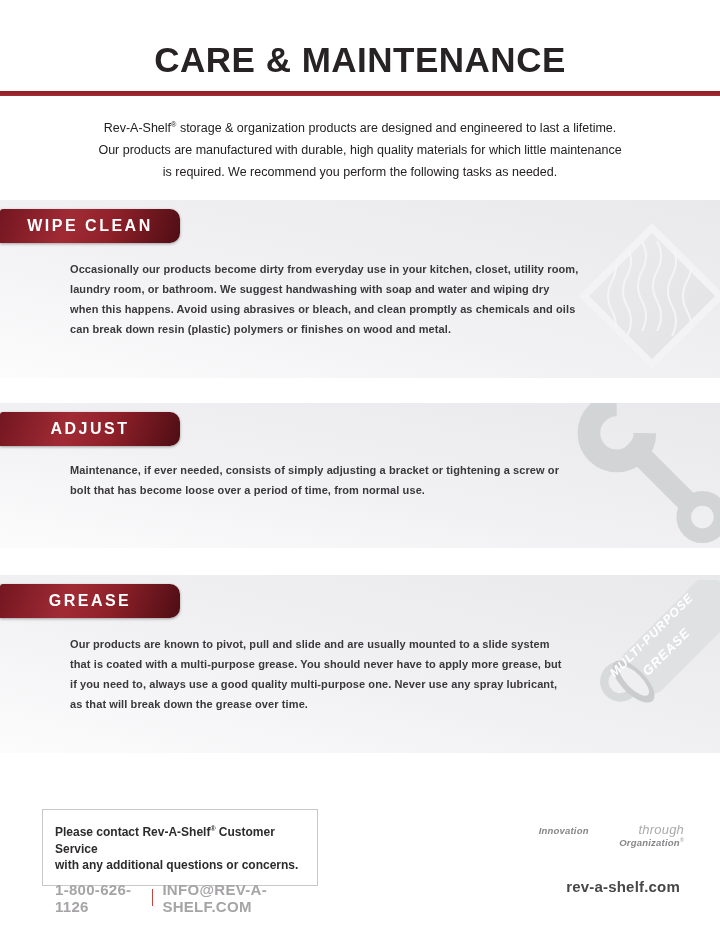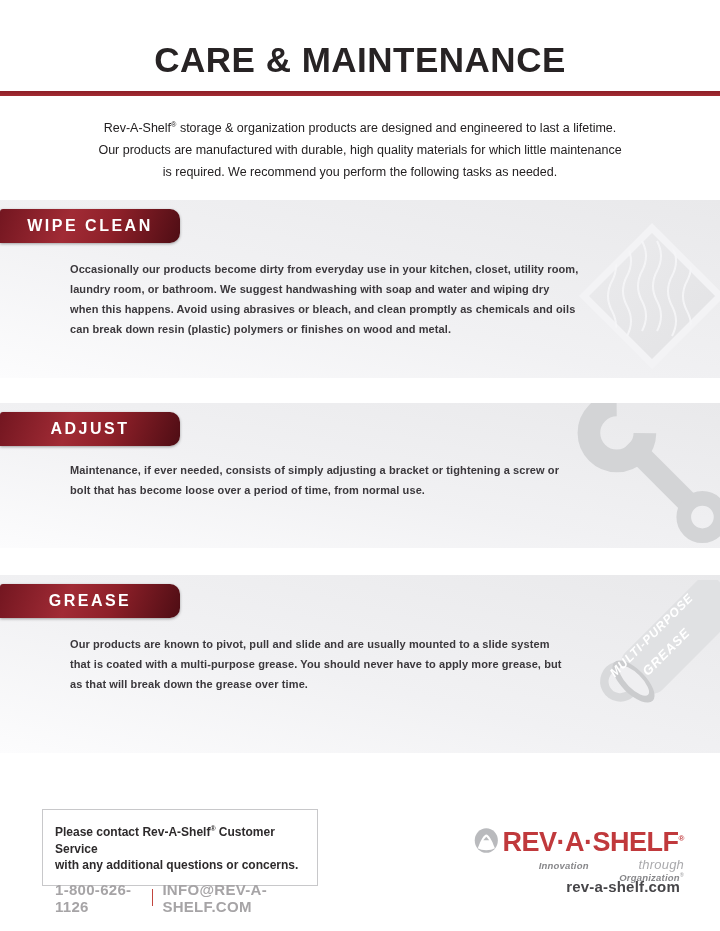--- a/index.html
+++ b/index.html
@@ -158,42 +158,35 @@
         <ellipse cx="80" cy="120" rx="29" ry="13" fill="#cbccce"></ellipse>
         <ellipse cx="80" cy="119" rx="21" ry="8" fill="#efeff1"></ellipse>
       </g>
       <text x="74" y="62" transform="rotate(-45 74 62)" text-anchor="middle" font-size="13" font-weight="bold" font-style="italic" letter-spacing="1" fill="#ffffff">MULTI-PURPOSE</text>
       <text x="90" y="80" transform="rotate(-45 90 80)" text-anchor="middle" font-size="14" font-weight="bold" font-style="italic" letter-spacing="1" fill="#ffffff">GREASE</text>
     </svg>
     <div class="badge">GREASE</div>
     <div class="section-body">
       <div>Our products are known to pivot, pull and slide and are usually mounted to a slide system</div>
       <div>that is coated with a multi-purpose grease. You should never have to apply more grease, but</div>
+      <div>if you need to, always use a good quality multi-purpose one. Never use any spray lubricant,</div>
       <div>as that will break down the grease over time.</div>
     </div>
   </section>
 
   <div class="contact-box">
     <div class="contact-line"><span>Please contact Rev-A-Shelf</span><sup class="reg">®</sup><span> Customer Service</span></div>
     <div class="contact-line">with any additional questions or concerns.</div>
     <div class="contact-row">
       <span>1-800-626-1126</span>
       <span class="contact-divider"></span>
       <span>INFO@REV-A-SHELF.COM</span>
     </div>
   </div>
 
   <div class="logo">
-    <div class="brand-row">
-      <svg width="33" height="35" viewBox="0 0 33 35">
-        <ellipse cx="16.5" cy="17.5" rx="15.5" ry="16.5" fill="#b9babd"></ellipse>
-        <path d="M 5 28 C 9.5 16 13.5 9.5 16.5 9.5 C 19.5 9.5 23.5 16 28 28 C 23 31.5 10 31.5 5 28 Z" fill="#ffffff"></path>
-        <path d="M 12.5 17 L 16.5 12.5 L 20.5 17 Z" fill="#b9babd"></path>
-      </svg>
-      <span class="wordmark"><span>REV·A·SHELF</span><sup class="reg">®</sup></span>
-    </div>
     <div class="tagline">
       <b>Innovation</b> <span class="lite">through</span> <b>Organization</b><sup class="reg">®</sup>
     </div>
   </div>
   <div class="website">rev-a-shelf.com</div>
 
 </div>
 
 </body></html>

